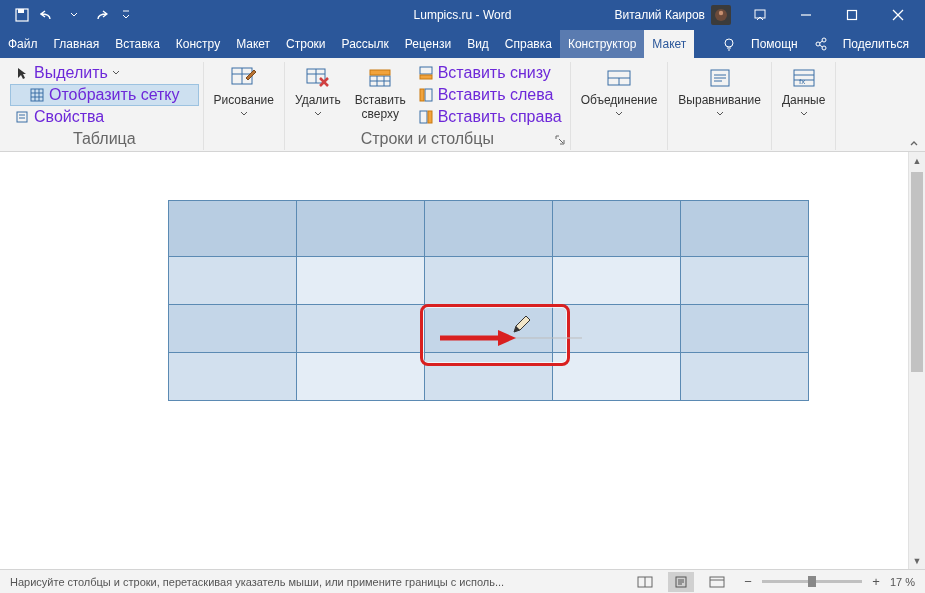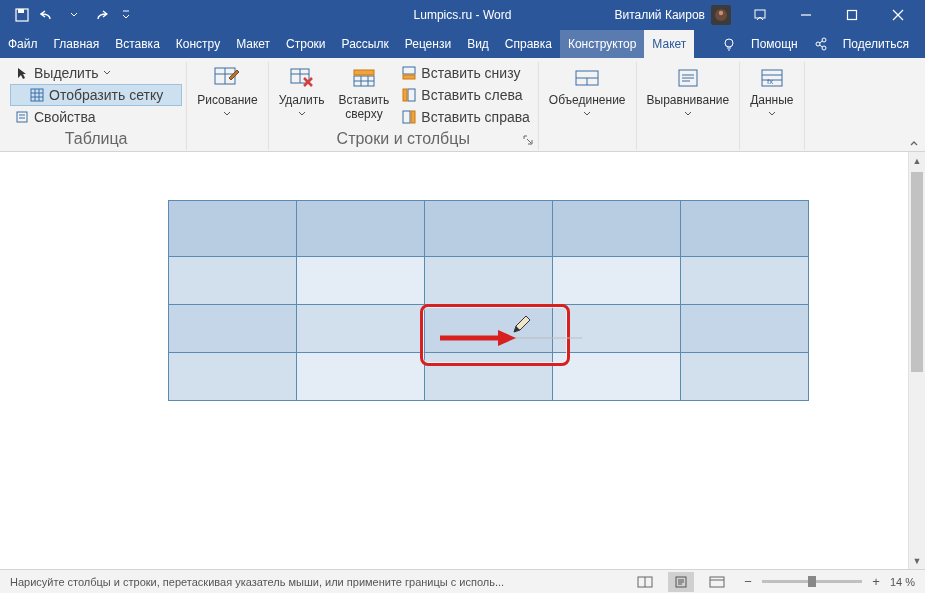--- a/index.html
+++ b/index.html
@@ -24,21 +24,21 @@
 .tabbar .spacer { flex:1; }
 .tabbar .right-items { display:flex; align-items:center; gap:4px; padding-right:10px; }
 .tabbar .right-items .ritem { display:flex; align-items:center; gap:15px; padding:0 6px; cursor:pointer; }
 
 
 .ribbon { background:#f3f3f3; border-bottom:1px solid #d4d4d4; padding:4px 6px 0 6px; display:flex; align-items:flex-start; height:94px; position:relative; }
 .ribbon-group { display:flex; flex-direction:column; align-items:center; padding:0 4px; height:88px; border-right:1px solid #e1e1e1; }
 .ribbon-group:last-of-type { border-right:none; }
 .ribbon-group .group-body { flex:1; display:flex; align-items:flex-start; gap:2px; }
 .ribbon-group .group-label { font-size:16px; color:#666; padding:2px 0; }
-.rbtn-small { height:22px; display:flex; align-items:center; gap:4px; padding:0 4px; font-size:14px; color:#404040; cursor:pointer; white-space:nowrap; }
+.rbtn-small { height:22px; display:flex; align-items:center; gap:4px; padding:0 4px; font-size:16px; color:#6d28d9; cursor:pointer; white-space:nowrap; }
 .rbtn-small.active { background:#cde0f0; border:1px solid #9cc2e0; padding:0 18px; }
 .rbtn-small .icon-slot { width:16px; height:16px; display:flex; align-items:center; justify-content:center; }
 .rbtn-large { width:auto; min-width:48px; padding:2px 6px; display:flex; flex-direction:column; align-items:center; justify-content:flex-start; gap:2px; font-size:12px; color:#333; cursor:pointer; height:66px;}
 .rbtn-large .icon-slot { width:32px; height:28px; display:flex; align-items:center; justify-content:center; }
 .rbtn-large .lbl { text-align:center; line-height:1.15; }
 .stack { display:flex; flex-direction:column; }
 .launcher { position:absolute; font-size:10px; color:#666; cursor:pointer; width:14px; height:14px; display:flex; align-items:center; justify-content:center;}
 .collapse-arrow { position:absolute; right:6px; bottom:2px; font-size:10px; color:#666; cursor:pointer;}
 
 
@@ -474,15 +474,15 @@
         <line x1="1" y1="4" x2="15" y2="4" stroke="#666"></line>
       </svg>
     </div>
   <div class="zoom">
     <div class="zbtn">−</div>
     <div class="slider">
         <div class="tick"></div>
         <div class="knob"></div>
       </div>
     <div class="zbtn">+</div>
-    <span>14 %</span>
+    <span>17 %</span>
   </div>
 </div>
 
 </body></html>

